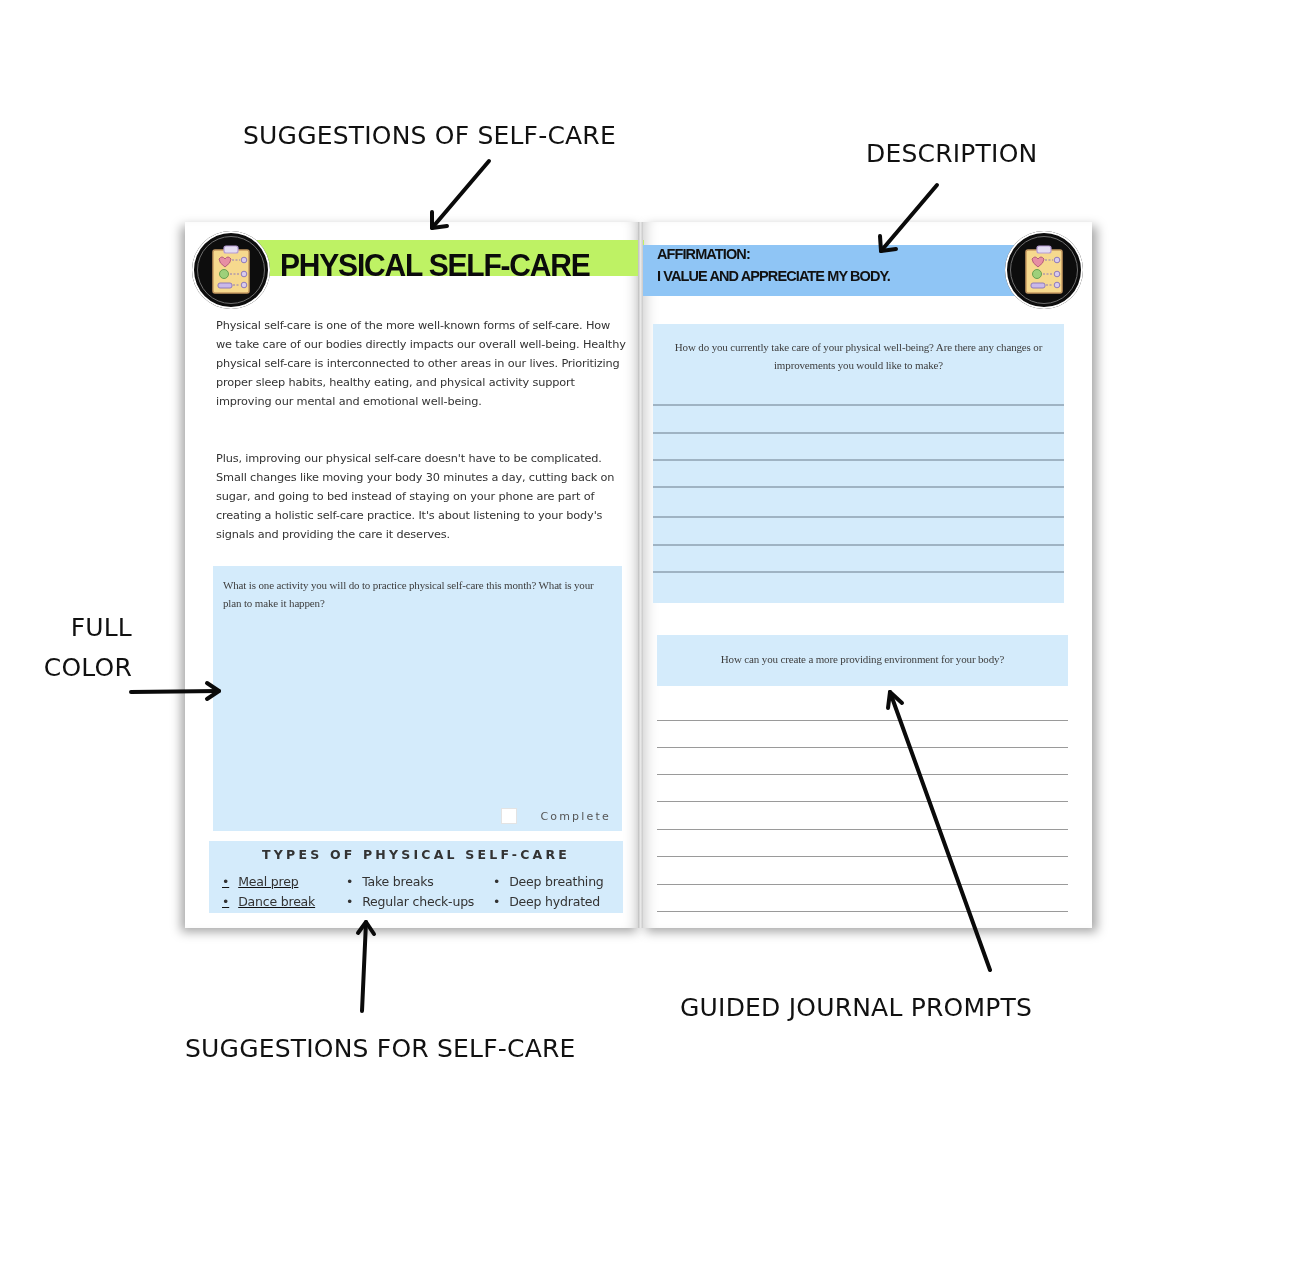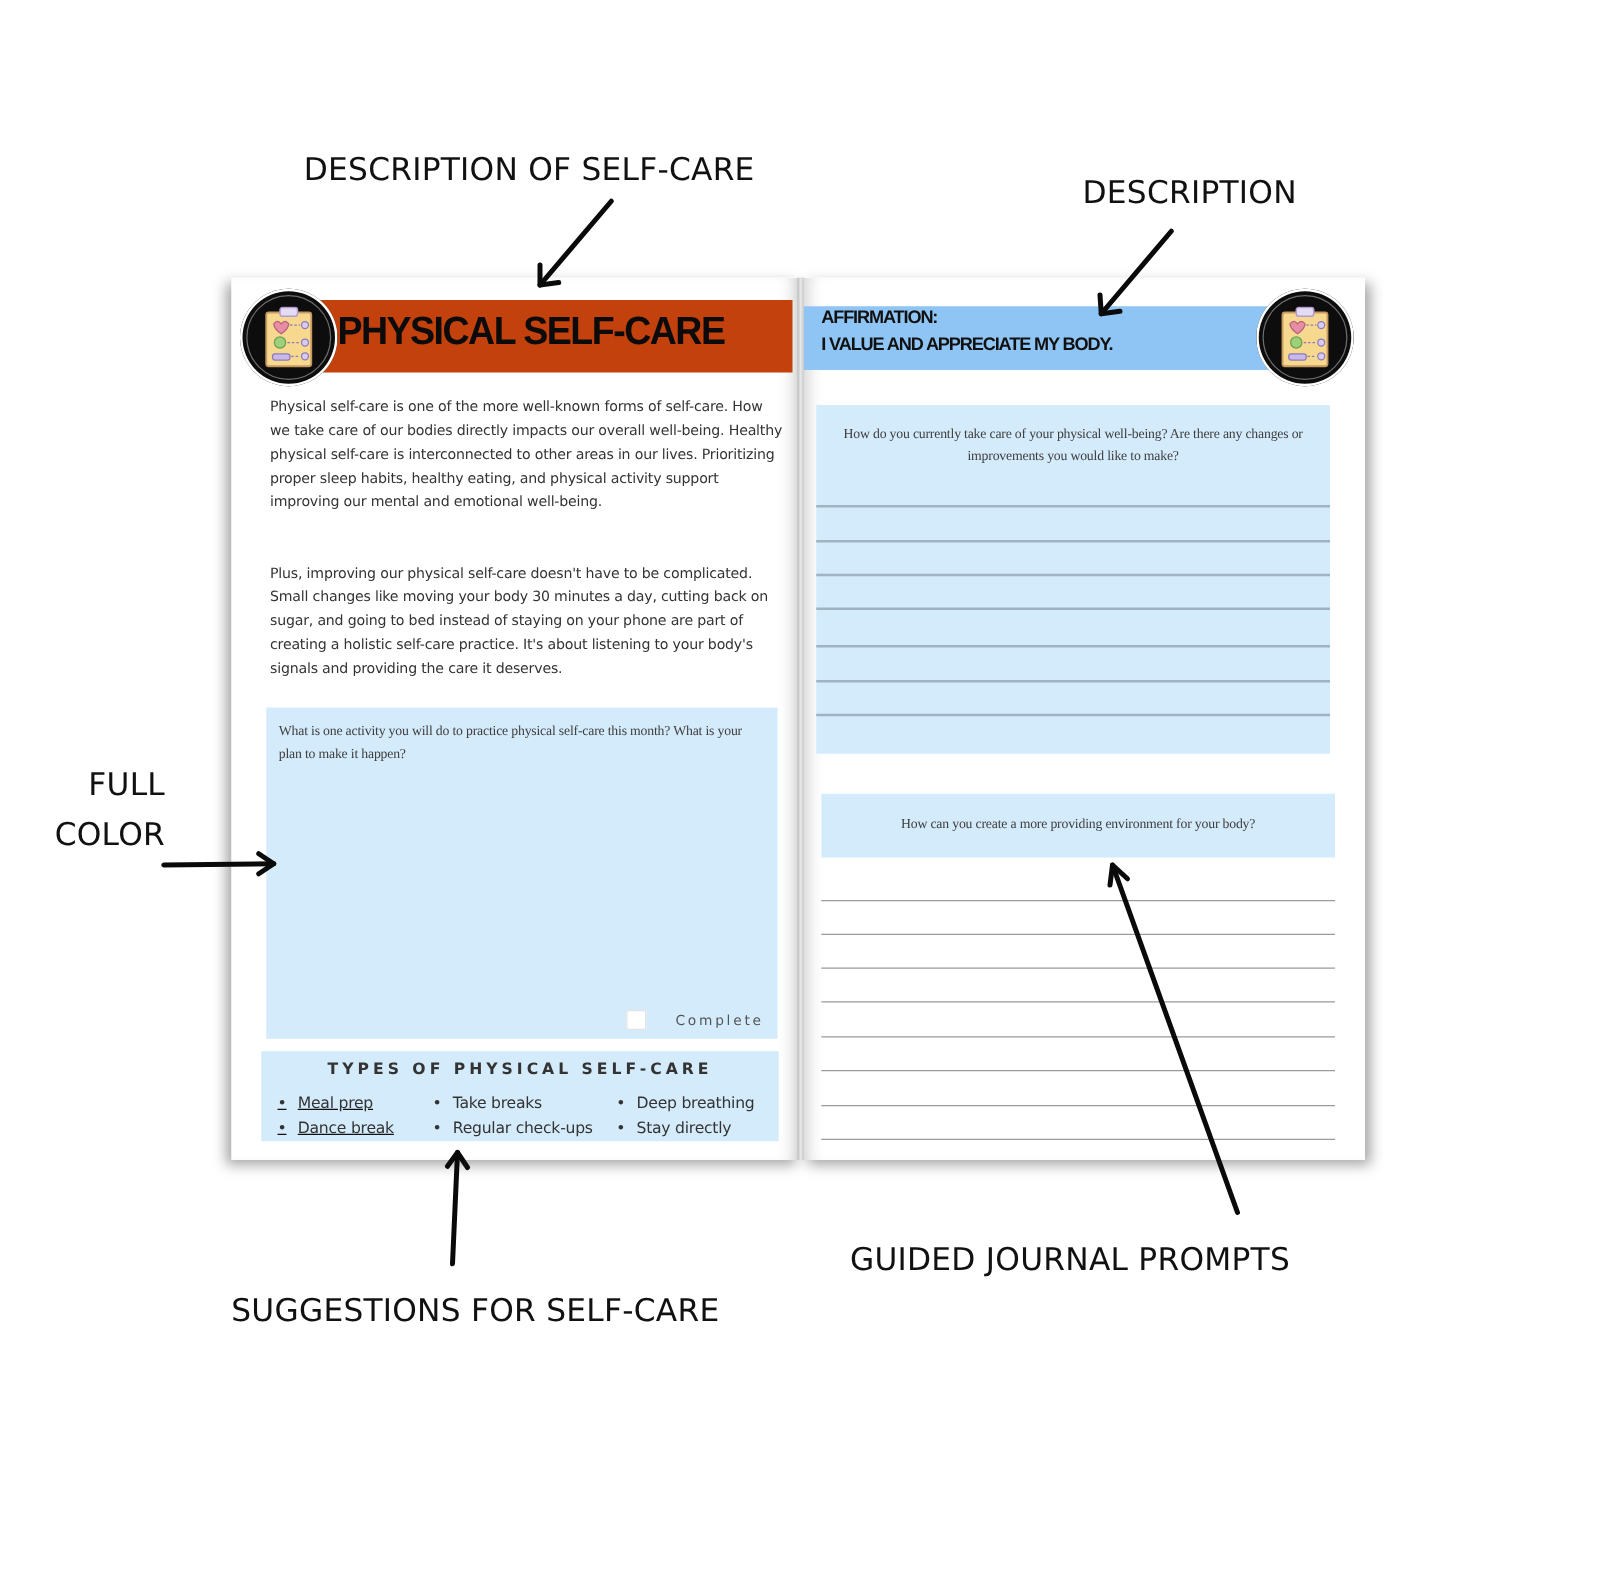--- a/index.html
+++ b/index.html
@@ -36,22 +36,22 @@
       box-shadow: 5px 4px 10px rgba(0,0,0,0.35), inset 14px 0 14px -10px rgba(0,0,0,0.22);
     }
     .spine {
       position: absolute; left: 638px; top: 222px; width: 5px; height: 706px;
       background: linear-gradient(to right, #bdbdbd, #e8e8e8, #c9c9c9);
       z-index: 2;
     }
 
     
     .banner-left {
-      position: absolute; left: 238px; top: 240px; width: 396px; height: 58px;
-      background: #c2410c;
+      position: absolute; left: 248px; top: 240px; width: 396px; height: 36px;
+      background: #bef264;
     }
     .banner-left .title {
       position: absolute; left: 32px; top: 9px;
       font-family: "Liberation Sans", sans-serif;
       font-weight: 900; font-size: 30px; letter-spacing: -1.2px; color: #0b0b0b;
       transform: scaleY(1.05);
     }
     .banner-right {
       position: absolute; left: 643px; top: 245px; width: 400px; height: 51px;
       background: #8fc5f5;
@@ -108,21 +108,21 @@
     .types-col { position: absolute; top: 31px; list-style: none; }
     .types-col li {
       font-family: "DejaVu Sans", sans-serif; font-size: 12.5px; color: #333; line-height: 20px;
       letter-spacing: -0.2px; white-space: nowrap;
     }
     .types-col li::before { content: "\2022"; margin-right: 9px; color: #333; }
   </style>
 </head>
 <body>
 
-<div class="callout" style="left:243px; top:122px;">DESCRIPTION OF SELF-CARE</div>
+<div class="callout" style="left:243px; top:122px;">SUGGESTIONS OF SELF-CARE</div>
 <div class="callout" style="left:866px; top:140px;">DESCRIPTION</div>
 <div class="callout multi" style="left:30px; top:608px; width:102px;">
   <div>FULL</div>
   <div>COLOR</div>
 </div>
 <div class="callout" style="left:185px; top:1035px;">SUGGESTIONS FOR SELF-CARE</div>
 <div class="callout" style="left:680px; top:994px;">GUIDED JOURNAL PROMPTS</div>
 
 <div class="page left"></div>
 <div class="page right"></div>
@@ -163,21 +163,21 @@
   <ul class="types-col" style="left:13px;text-decoration:underline;">
     <li>Meal prep</li>
     <li>Dance break</li>
   </ul>
   <ul class="types-col" style="left:137px;">
     <li>Take breaks</li>
     <li>Regular check-ups</li>
   </ul>
   <ul class="types-col" style="left:284px;">
     <li>Deep breathing</li>
-    <li>Stay directly</li>
+    <li>Deep hydrated</li>
   </ul>
 </div>
 
 <div class="banner-right">
   <div class="aff-label">AFFIRMATION:</div>
   <div class="aff-text">I VALUE AND APPRECIATE MY BODY.</div>
 </div>
 <div class="badge" style="left:1005px; top:231px;">
   <svg viewBox="0 0 40 50">
     <rect x="2" y="5" width="36" height="43" rx="2" fill="#f6d98e" stroke="#c79a62" stroke-width="1.5"></rect>

